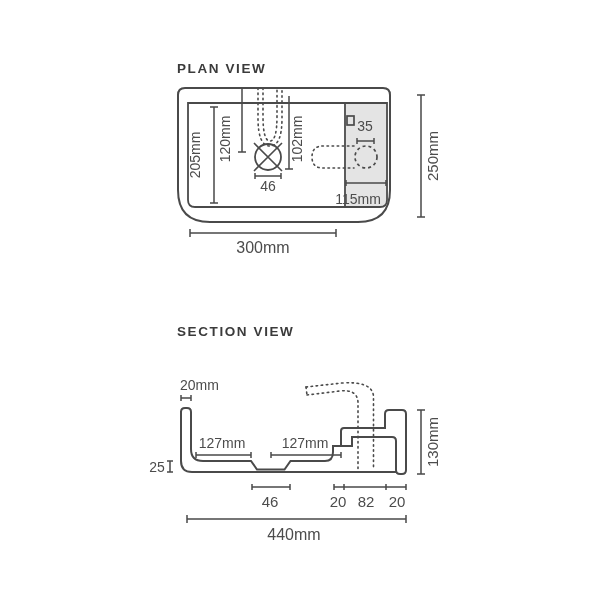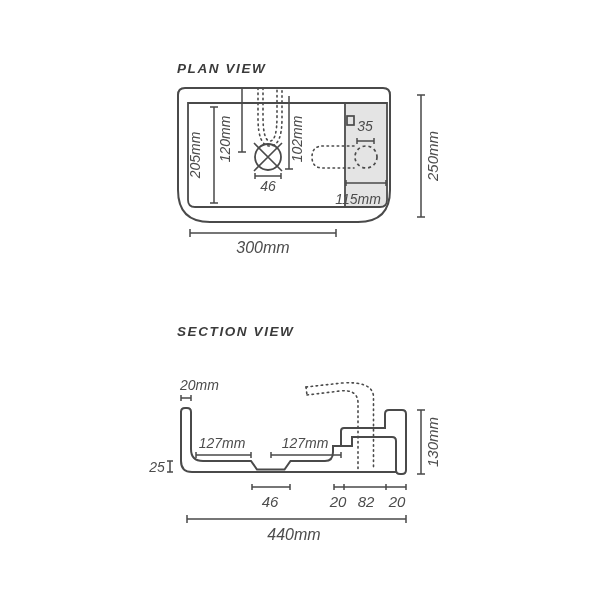--- a/index.html
+++ b/index.html
@@ -1,17 +1,17 @@
 <!DOCTYPE html>
 <html><head>
 <meta charset="utf-8">
 <style>
   html,body{margin:0;padding:0;background:#ffffff;}
   .stage{position:relative;width:576px;height:600px;background:#fff;overflow:hidden;
-         font-family:"Liberation Sans", sans-serif;font-style:italic;}
+         font-family:"Liberation Sans", sans-serif;}
   svg{position:absolute;left:0;top:0;}
   .title{font-family:"Liberation Sans",sans-serif;font-size:13.5px;font-weight:bold;
          letter-spacing:1.6px;fill:#3b3b3b;}
   .dim{font-family:"Liberation Sans",sans-serif;font-size:14px;fill:#4c4c4c;}
   .dim-lg{font-family:"Liberation Sans",sans-serif;font-size:16px;fill:#4c4c4c;}
   .dim-md{font-family:"Liberation Sans",sans-serif;font-size:15px;fill:#4c4c4c;}
   .ln{stroke:#4a4a4a;fill:none;}
   .outline{stroke-width:2;}
   .thin{stroke-width:1.5;}
   .dotted{stroke-width:1.6;stroke-dasharray:1.5 3.6;stroke-linecap:round;}

